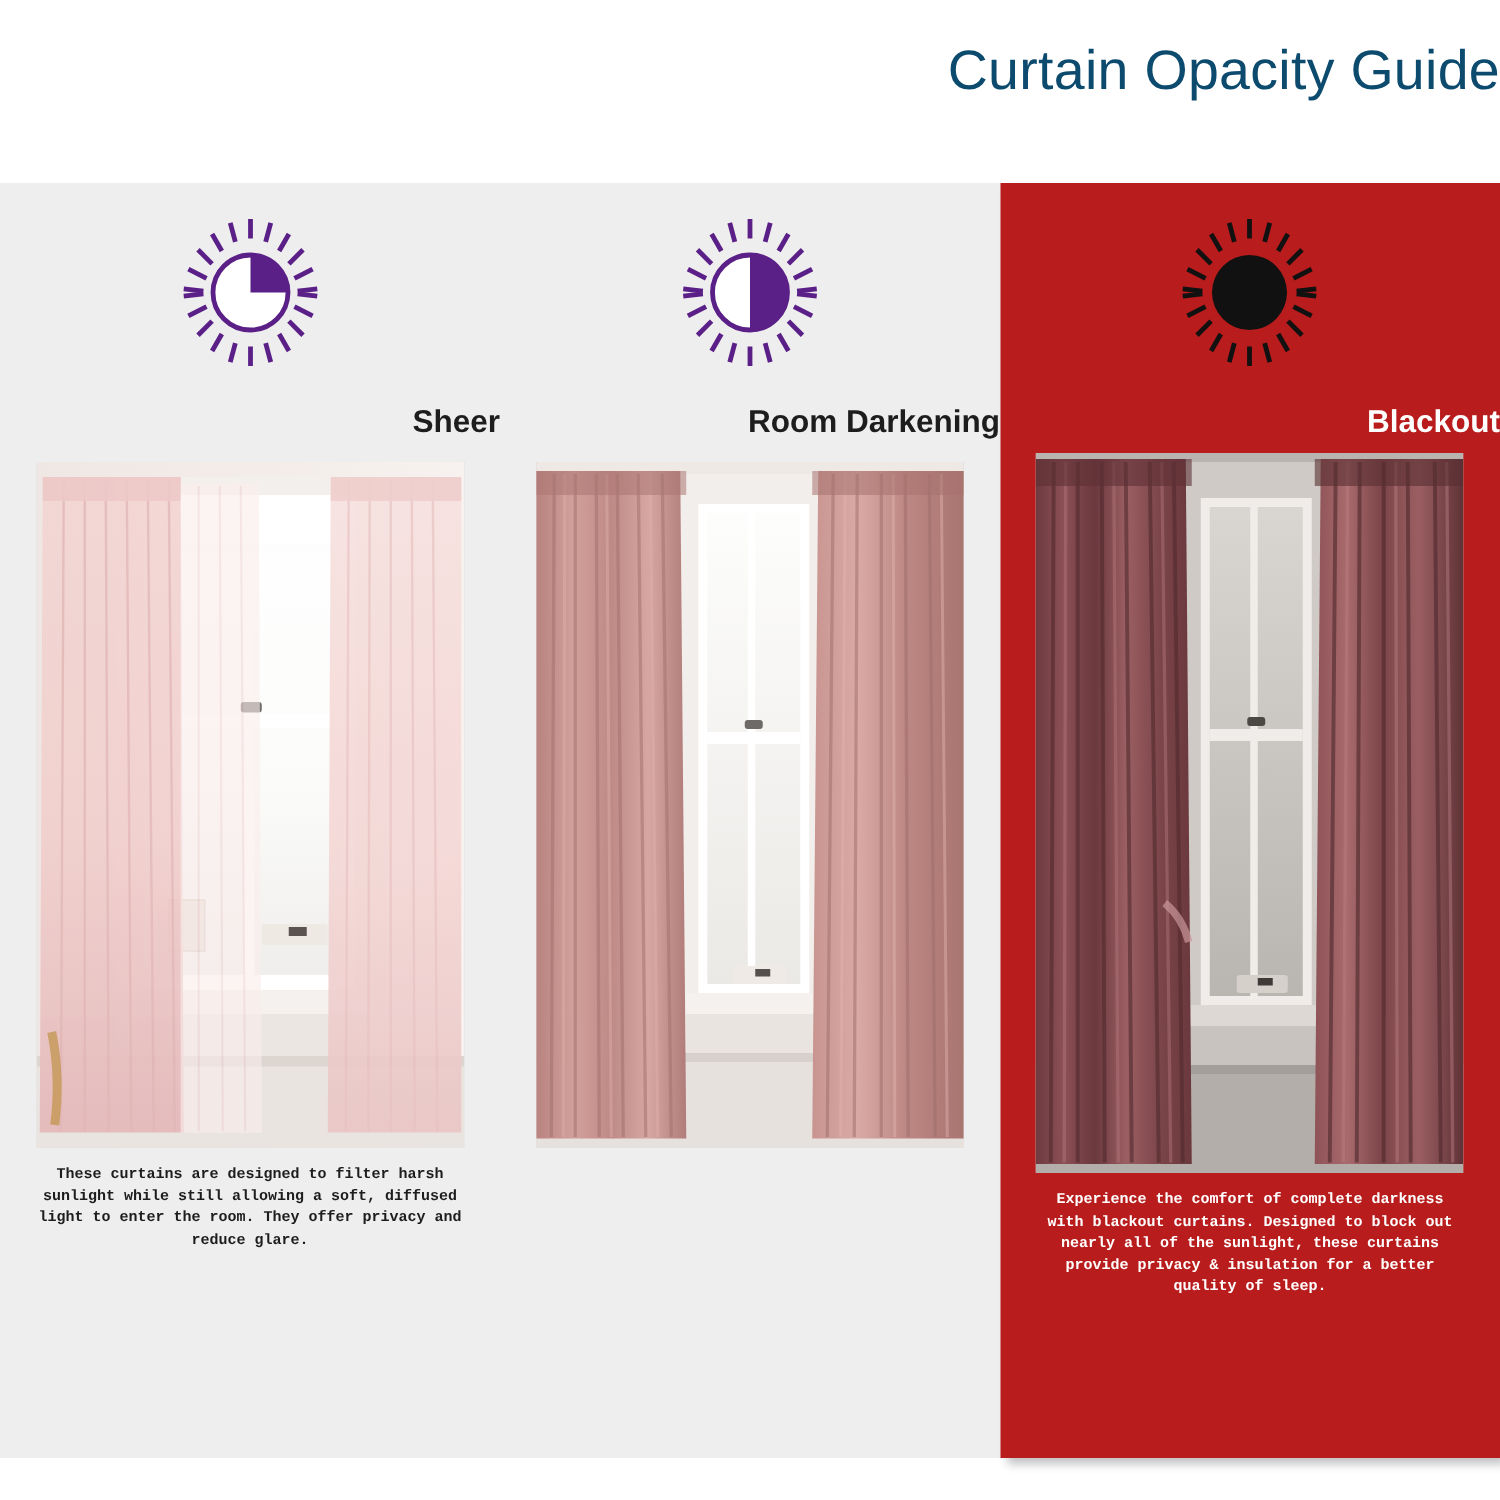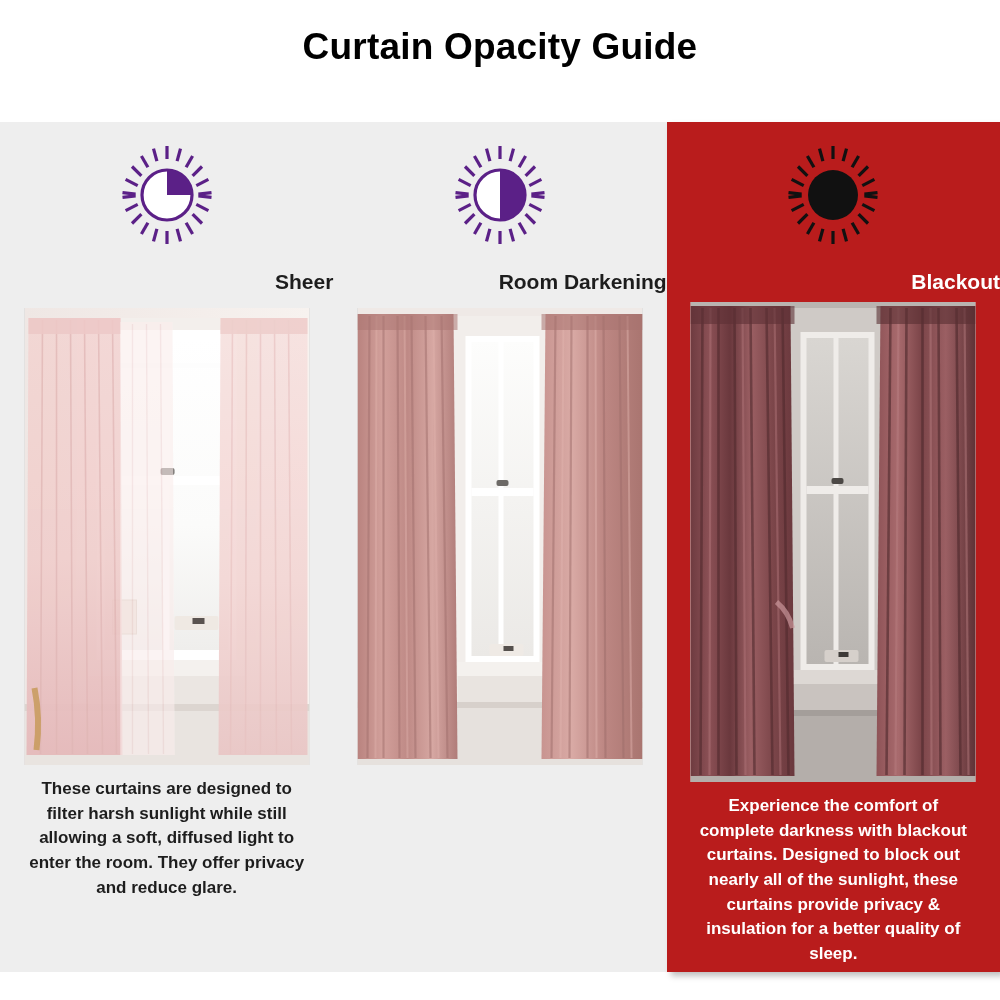--- a/index.html
+++ b/index.html
@@ -17,24 +17,24 @@
     position: relative;
     width: 1000px;
     height: 1000px;
     background: #ffffff;
   }
   .title {
     position: absolute;
     top: 26px;
     left: 0;
     width: 1000px;
-    text-align: center;
+    text-align: right;
     font-size: 37px;
-    font-weight: 700;
-    color: #000000;
+    font-weight: 400;
+    color: #0c4a6e;
     letter-spacing: 0.2px;
   }
   .band {
     position: absolute;
     top: 122px;
     left: 0;
     width: 1000px;
     height: 850px;
     background: #eeeeee;
   }
@@ -104,24 +104,25 @@
   }
   .photo svg { display: block; }
   
   .desc {
     position: absolute;
     top: 655px;
     left: 50%;
     transform: translateX(-50%);
     width: 286px;
     text-align: center;
-    font-size: 17px;
+    font-size: 10px;
     font-weight: bold;
     line-height: 1.45;
     color: #1d1d1d;
+    font-family: Liberation Mono, monospace;
   }
   .col.highlight .desc {
     top: 672px;
     color: #ffffff;
     width: 280px;
   }
 </style>
 </head>
 <body>
 

